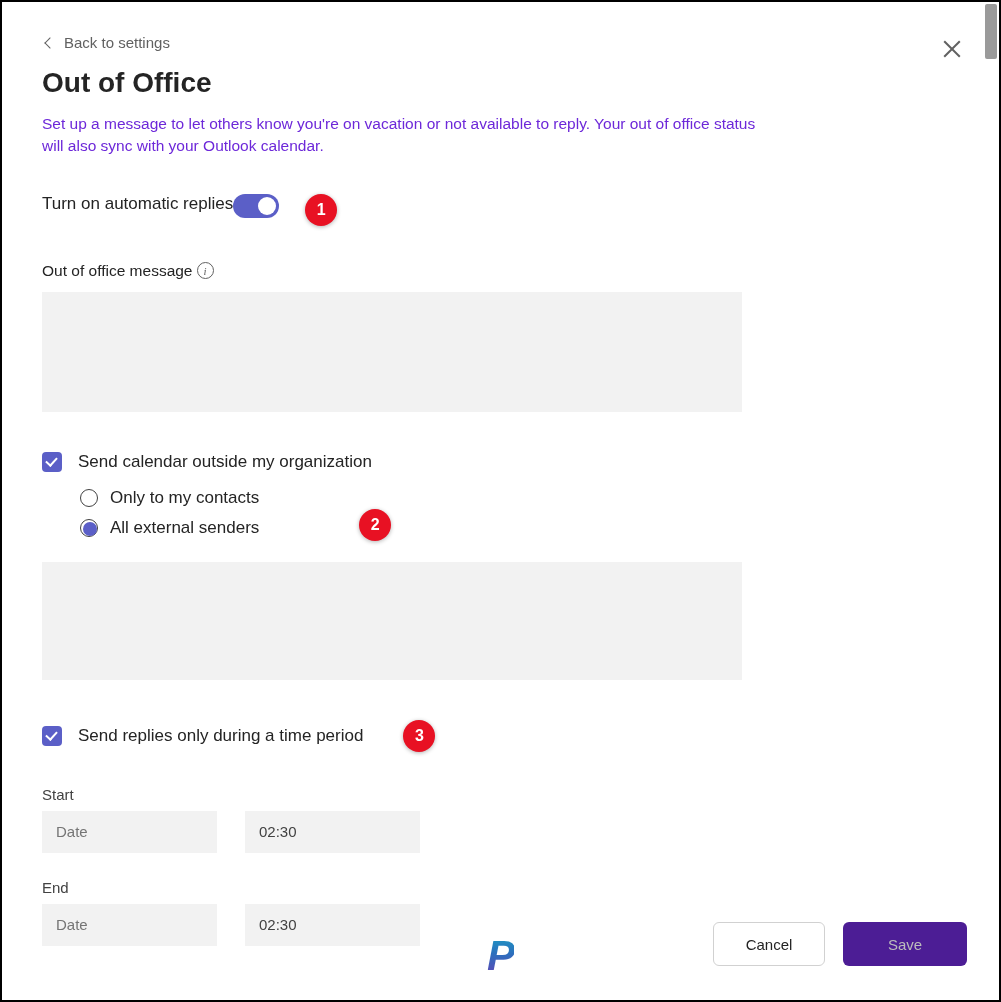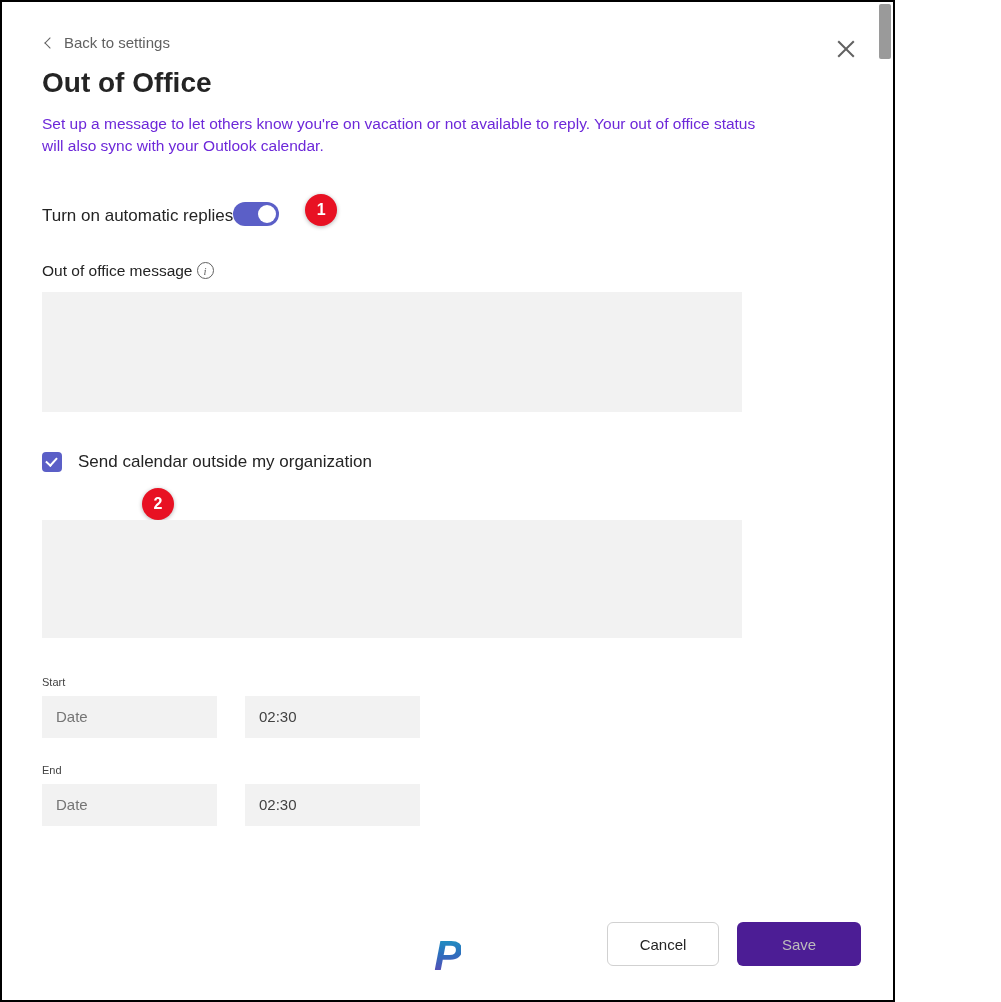--- a/index.html
+++ b/index.html
@@ -5,21 +5,21 @@
   * { box-sizing: border-box; }
   html, body {
     margin: 0; padding: 0;
     width: 1001px; height: 1002px;
     font-family: "Segoe UI", -apple-system, BlinkMacSystemFont, sans-serif;
     color: #242424;
     background: #fff;
   }
   .outer-frame {
     position: relative;
-    width: 895px; height: 1002px;
+    width: 1001px; height: 1002px;
     border: 2px solid #000;
     background: #fff;
     overflow: hidden;
   }
   .scroll-thumb {
     position: absolute;
     top: 2px; right: 2px;
     width: 12px; height: 55px;
     background: #9a9a9a;
     border-radius: 2px;
@@ -65,21 +65,21 @@
   }
   .description {
     font-size: 15.5px;
     color: #6d28d9;
     line-height: 1.45;
     max-width: 730px;
     margin: 0 0 36px 0;
   }
   .toggle-row {
     display: flex;
-    align-items: flex-end;
+    align-items: flex-start;
     margin-bottom: 36px;
   }
   .toggle-label {
     font-size: 17px;
     color: #242424;
   }
   .toggle {
     width: 46px; height: 24px;
     background: #5b5fc7;
     border-radius: 12px;
@@ -185,21 +185,21 @@
     position: absolute;
     left: 2px; top: 2px;
     width: 14px; height: 14px;
     background: #5b5fc7;
     border-radius: 50%;
   }
   .radio-line { display: flex; align-items: center; }
   .badge.r2 { margin-left: 100px; }
   .time-section { margin-top: 34px; }
   .time-label {
-    font-size: 11px;
+    font-size: 15px;
     color: #424242;
     margin-bottom: 8px;
   }
   .time-inputs {
     display: flex;
     gap: 28px;
     margin-bottom: 26px;
   }
   .input {
     width: 175px; height: 42px;
@@ -278,25 +278,40 @@
       <span class="info-icon">i</span>
     </div>
     <textarea class="text-area" style=""></textarea>
 
     <div class="check-row">
       <div class="checkbox"></div>
       <span>Send calendar outside my organization</span>
     </div>
 
     <div class="radio-line">
+      <div class="radio-group">
+        <div class="radio-row">
+          <span class="radio-outline"></span>
+          <span>Only to my contacts</span>
+        </div>
+        <div class="radio-row">
+          <span class="radio-outline filled"></span>
+          <span>All external senders</span>
+        </div>
+      </div>
       <div class="badge r2">2</div>
     </div>
 
     <textarea class="text-area short" style=""></textarea>
 
+    <div class="check-row">
+      <div class="checkbox"></div>
+      <span>Send replies only during a time period</span>
+      <div class="badge" style="margin-left:24px">3</div>
+    </div>
 
     <div class="time-section">
       <div class="time-label">Start</div>
       <div class="time-inputs">
         <input class="input" placeholder="Date" style="">
         <input class="input" value="02:30" style="">
       </div>
       <div class="time-label">End</div>
       <div class="time-inputs">
         <input class="input" placeholder="Date" style="">

